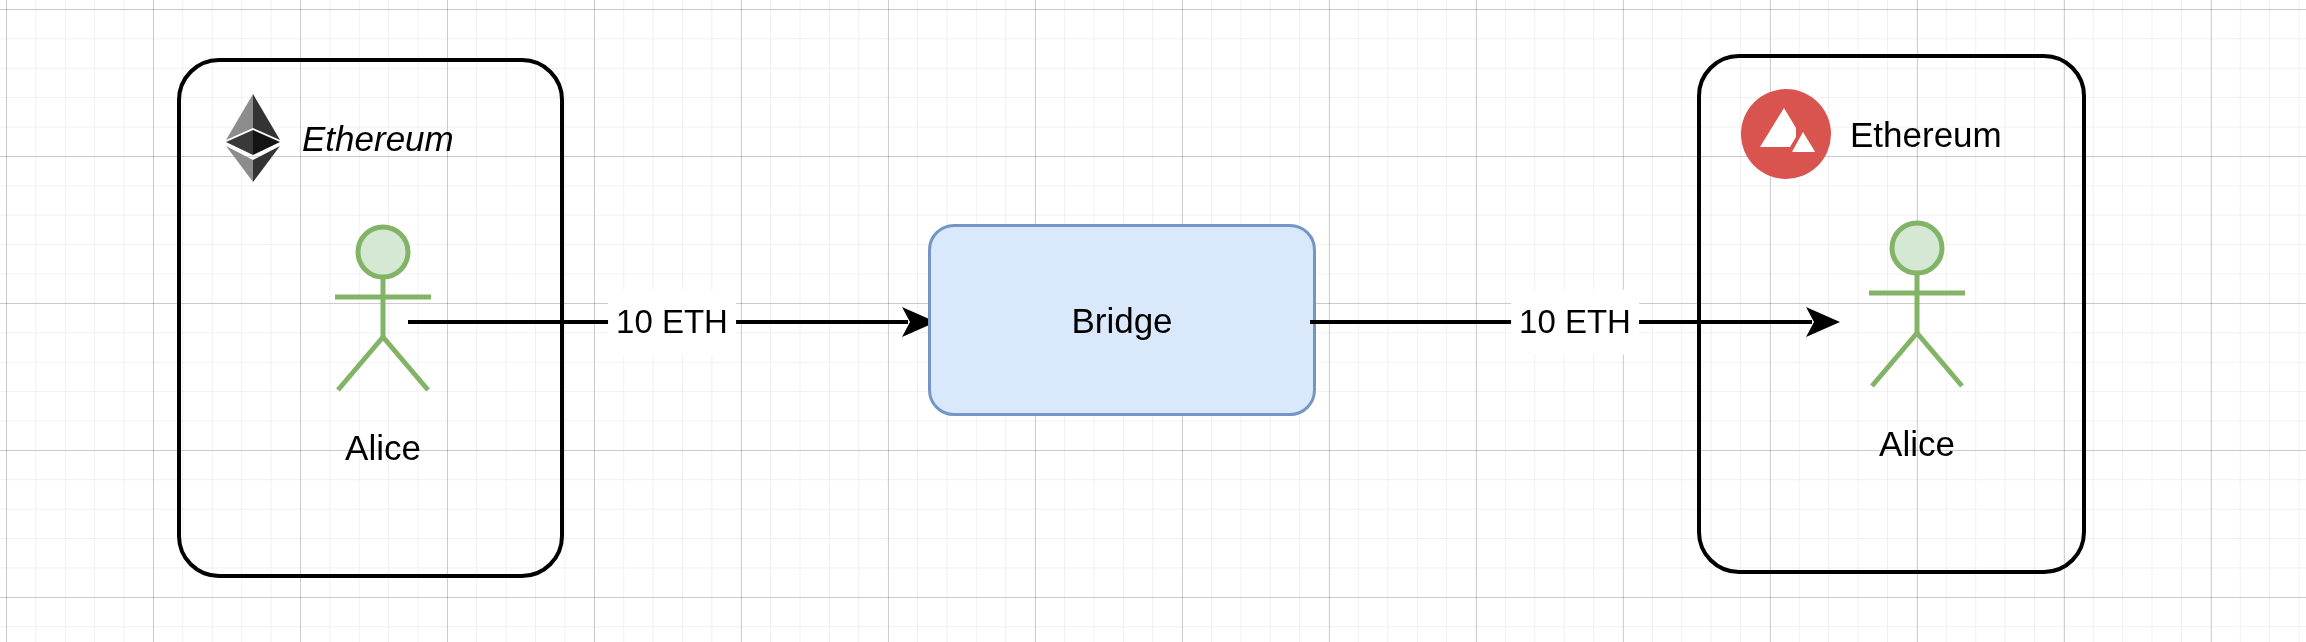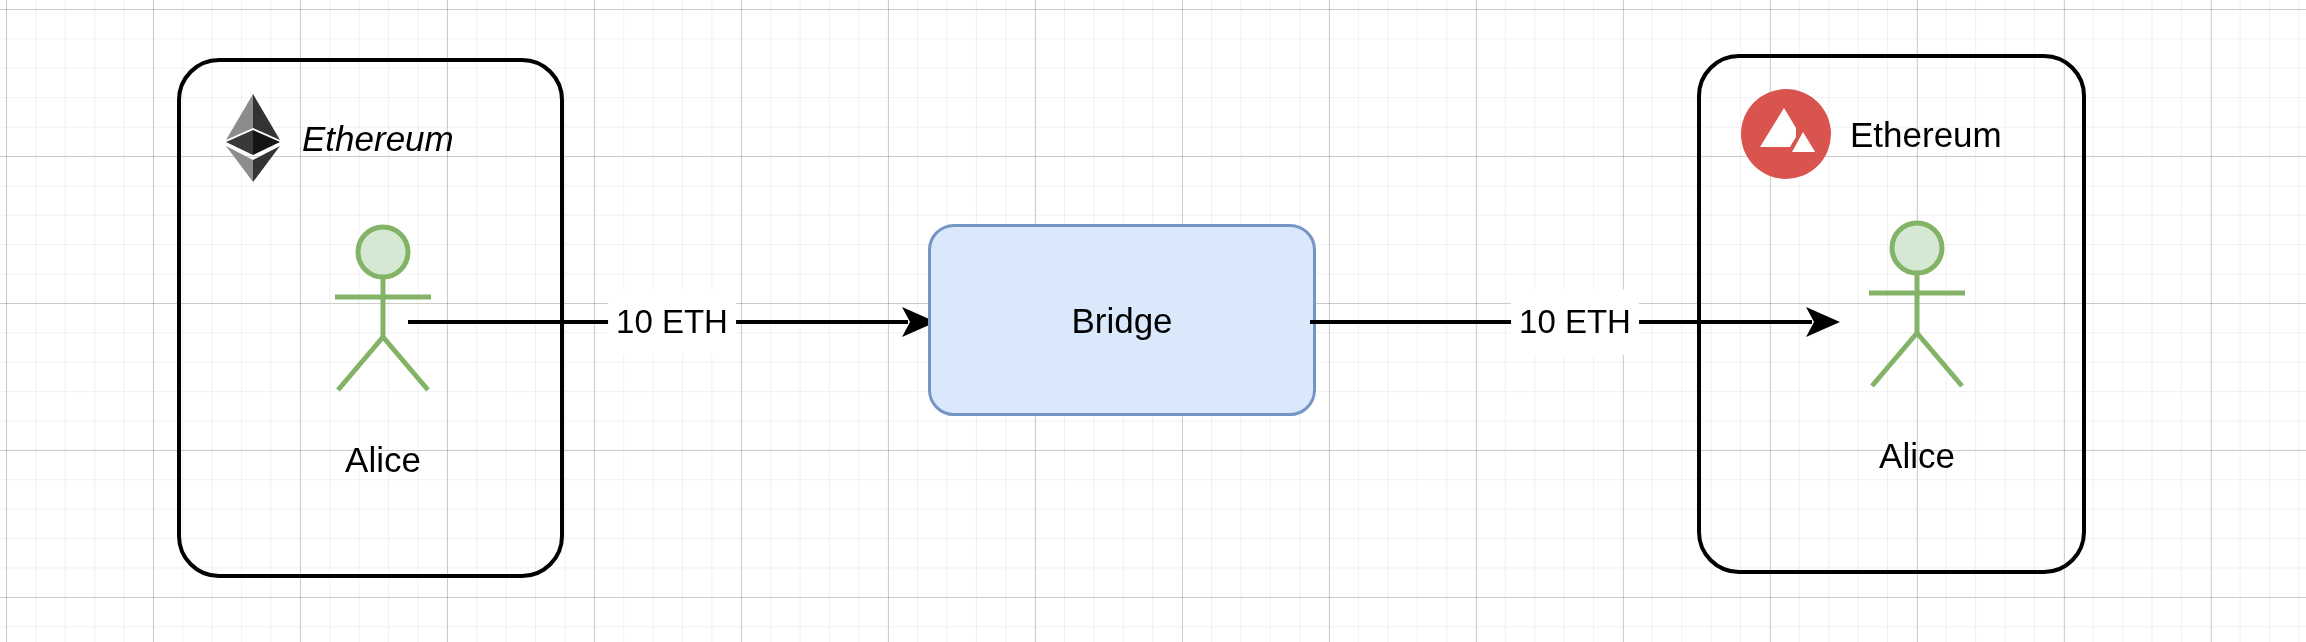--- a/index.html
+++ b/index.html
@@ -58,21 +58,21 @@
     position: absolute;
     width: 150px;
     text-align: center;
   }
   #actor-left  { left: 308px;  top: 222px; }
   #actor-right { left: 1842px; top: 218px; }
   .actor svg { display: block; }
   .actor-name {
     font-size: 35px;
     color: #000000;
-    margin-top: 20px;
+    margin-top: 8px;
     line-height: 1;
   }
 
   
   #bridge-node {
     position: absolute;
     left: 928px;
     top: 224px;
     width: 388px;
     height: 192px;

